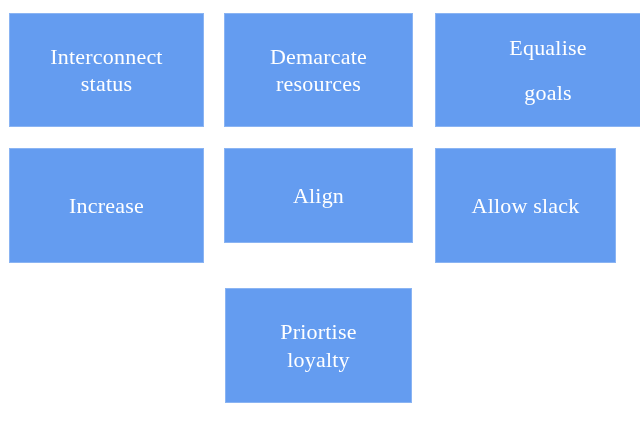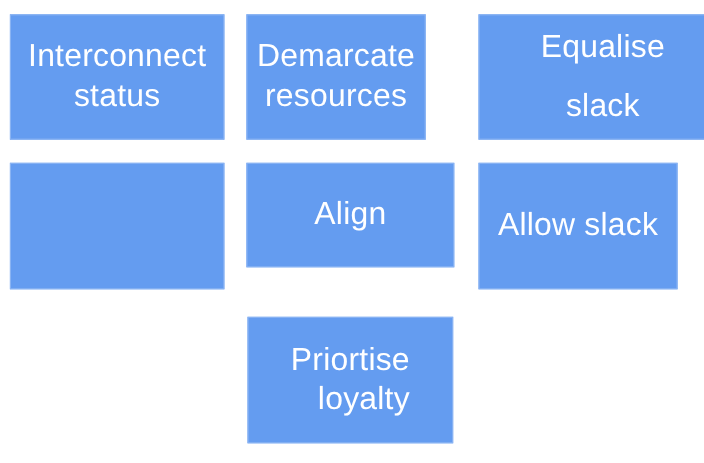--- a/index.html
+++ b/index.html
@@ -20,41 +20,42 @@
     background: var(--box-fill, #649CF0);
     border: 1px solid var(--box-edge, #8ab4f3);
     box-sizing: border-box;
     display: flex;
     align-items: center;
     justify-content: center;
     text-align: center;
   }
   .box-text {
     color: var(--box-text, #ffffff);
-    font-size: 29px;
+    font-size: 22px;
     line-height: 1.24;
     letter-spacing: 0.2px;
+    font-family: Liberation Serif, serif;
   }
   .box-text .line {
     display: block;
   }
   
   .box.spread .box-text .line + .line {
     margin-top: 17px;
   }
   
   .pos-r1c1 { left: 9px;   top: 13px;  width: 195px; height: 114px; }
-  .pos-r1c2 { left: 224px; top: 13px;  width: 163px; height: 114px; }
+  .pos-r1c2 { left: 224px; top: 13px;  width: 189px; height: 114px; }
   .pos-r1c3 { left: 435px; top: 13px;  width: 226px; height: 114px; }
   
   .pos-r2c1 { left: 9px;   top: 148px; width: 195px; height: 115px; }
   .pos-r2c2 { left: 224px; top: 148px; width: 189px; height: 95px; }
   .pos-r2c3 { left: 435px; top: 148px; width: 181px; height: 115px; }
   
-  .pos-r3c2 { left: 225px; top: 288px; width: 187px; height: 115px; text-align: right; }
+  .pos-r3c2 { left: 225px; top: 288px; width: 187px; height: 115px; }
 </style>
 </head>
 <body>
 
 <div class="canvas">
 
   <div class="box pos-r1c1">
     <div class="box-text">
       <span class="line">Interconnect</span>
       <span class="line">status</span>
@@ -64,26 +65,27 @@
   <div class="box pos-r1c2">
     <div class="box-text">
       <span class="line">Demarcate</span>
       <span class="line">resources</span>
     </div>
   </div>
 
   <div class="box pos-r1c3 spread">
     <div class="box-text">
       <span class="line">Equalise</span>
-      <span class="line">slack</span>
+      <span class="line">goals</span>
     </div>
   </div>
 
   <div class="box pos-r2c1">
     <div class="box-text">
+      <span class="line">Increase</span>
     </div>
   </div>
 
   <div class="box pos-r2c2">
     <div class="box-text">
       <span class="line">Align</span>
     </div>
   </div>
 
   <div class="box pos-r2c3">

